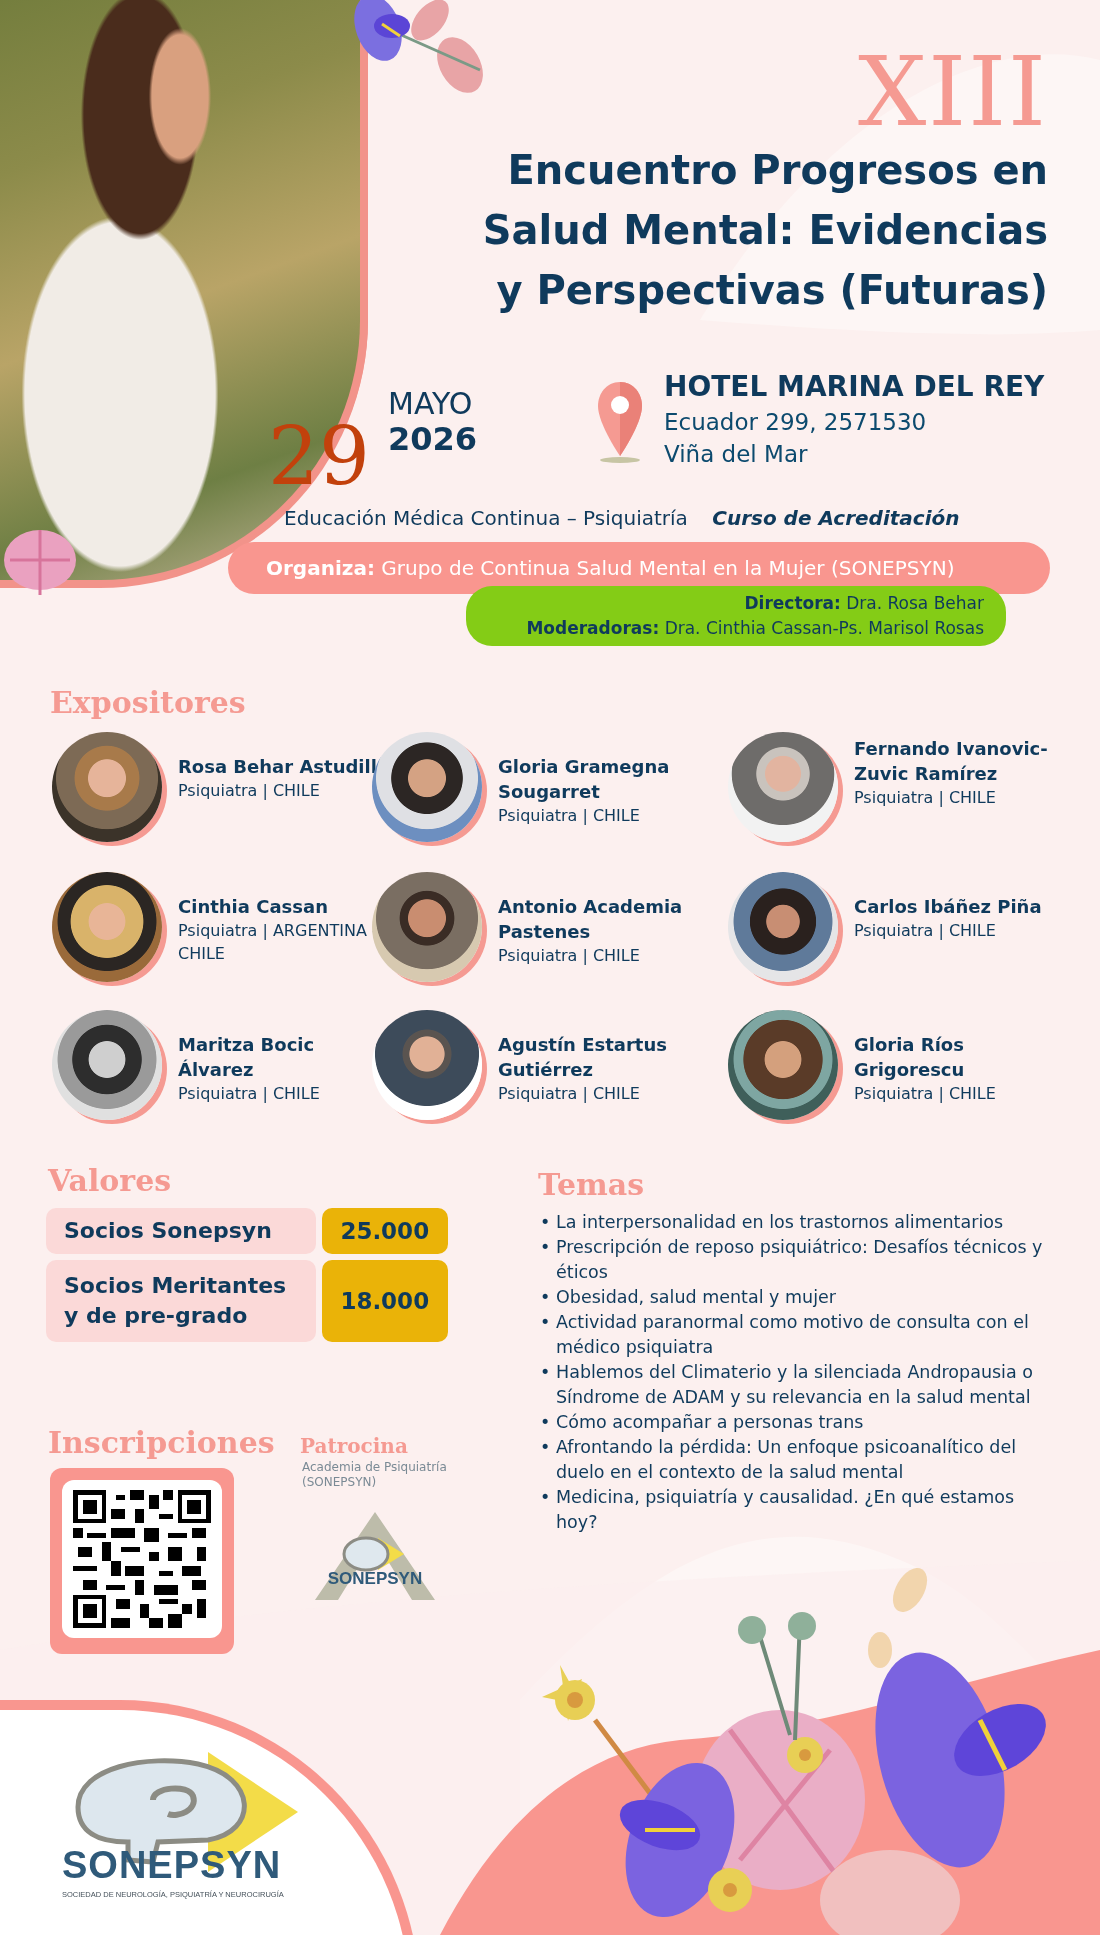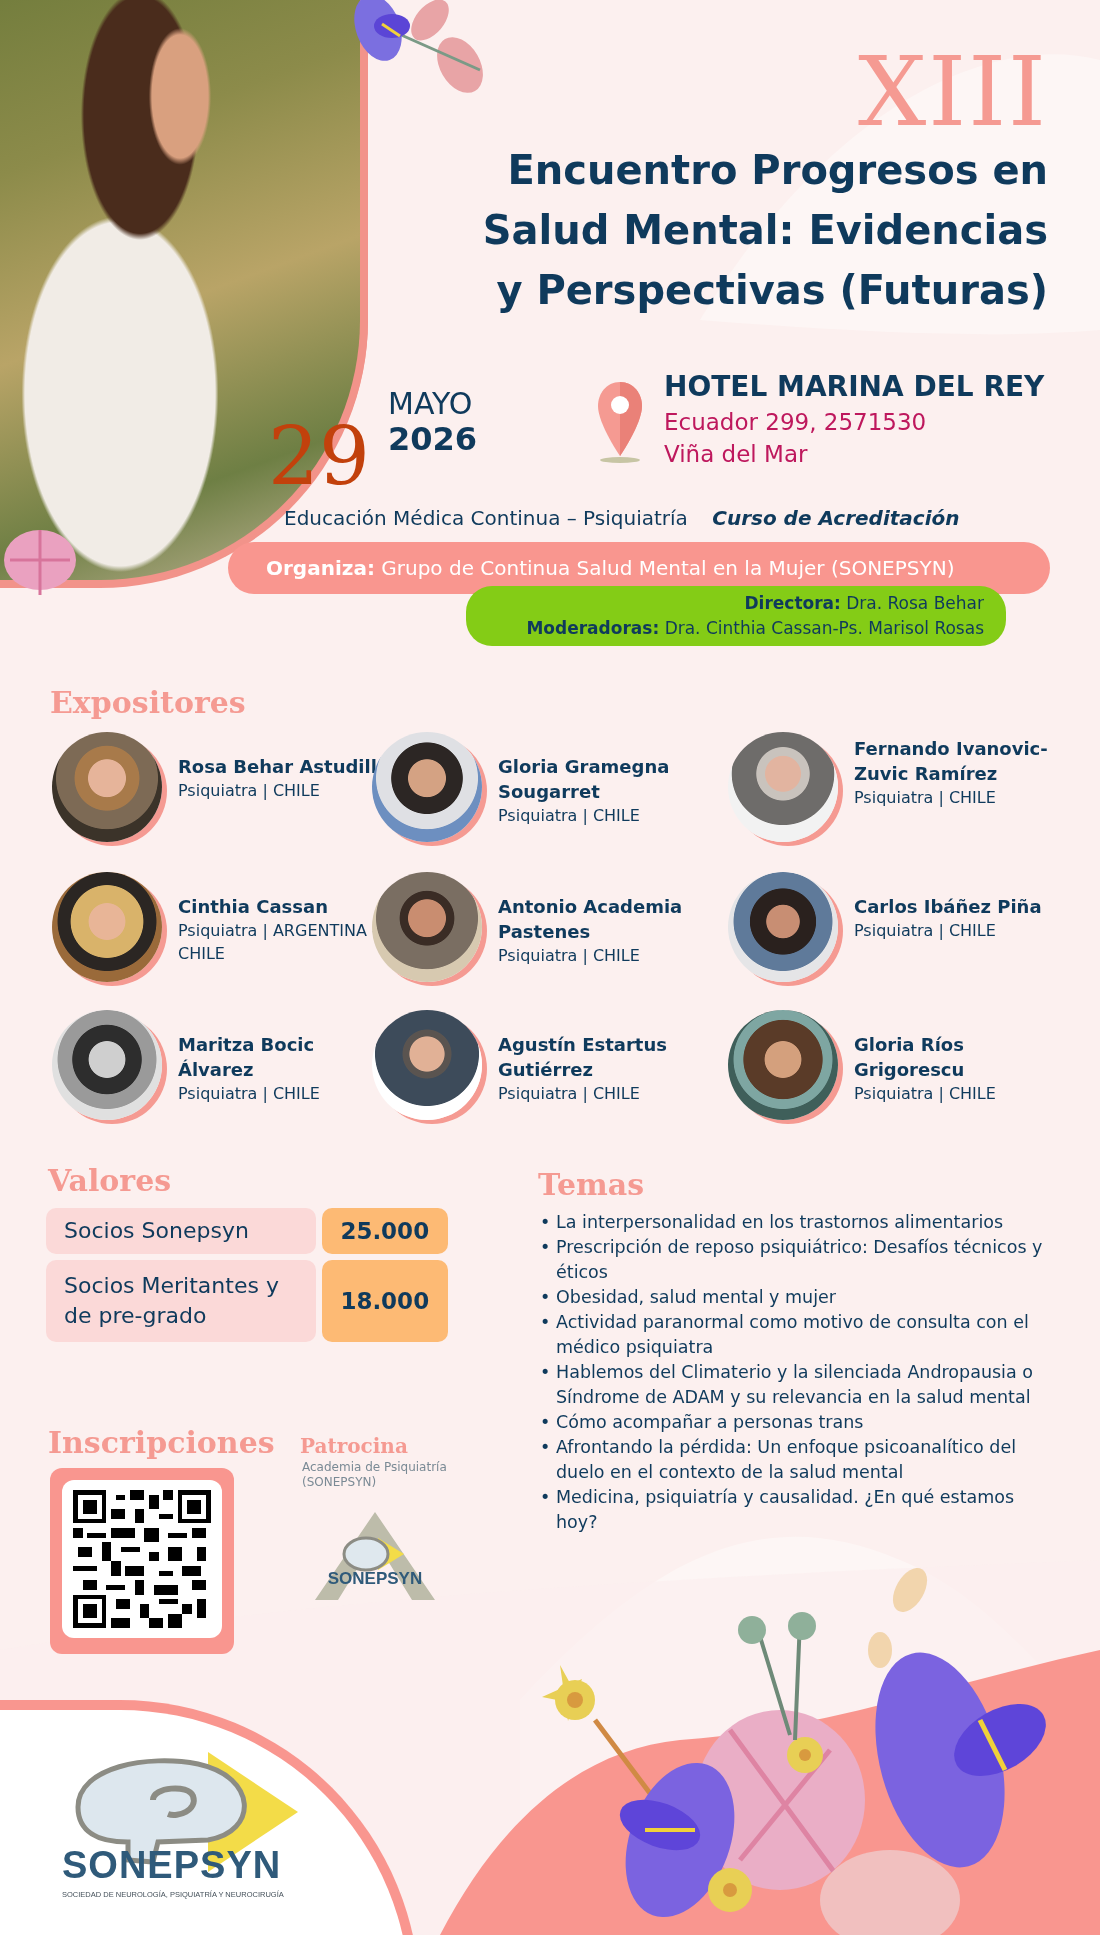--- a/index.html
+++ b/index.html
@@ -45,21 +45,21 @@
   }
   .date-day {
     position: absolute; left: 268px; top: 380px;
     font-family: "DejaVu Serif", serif; font-size: 80px; line-height: 1; color: #c2410c; margin-top: 37px;
   }
   .date-month { position: absolute; left: 388px; top: 386px; font-size: 30px; color: #0f3a5c; }
   .date-year { position: absolute; left: 388px; top: 420px; font-size: 32px; font-weight: bold; color: #0f3a5c; }
 
   .pin { position: absolute; left: 596px; top: 380px; width: 48px; height: 84px; }
   .venue-name { position: absolute; left: 664px; top: 370px; font-size: 28px; font-weight: bold; color: #0f3a5c; }
-  .venue-addr { position: absolute; left: 664px; top: 406px; font-size: 23px; color: #be185d; line-height: 32px; }
+  .venue-addr { position: absolute; left: 664px; top: 406px; font-size: 23px; color: #0c4a6e; line-height: 32px; }
 
   .accred {
     position: absolute; left: 284px; top: 506px; font-size: 20px; color: #0f3a5c; white-space: nowrap;
   }
   .accred .it { font-style: italic; font-weight: bold; margin-left: 18px; }
 
   .organiza {
     position: absolute; left: 228px; top: 542px; width: 822px; height: 52px;
     background: #f9968f; border-radius: 26px; color: #fff;
     font-size: 20px; line-height: 52px; padding-left: 38px; box-sizing: border-box; white-space: nowrap;
@@ -84,24 +84,24 @@
     box-shadow: 5px 4px 0 #f59a92;
   }
   .speaker .info { position: absolute; left: 126px; }
   .speaker .name { font-size: 18px; font-weight: bold; line-height: 25px; color: #0f3a5c; display: block; }
   .speaker .role { font-size: 16px; line-height: 23px; color: #0f3a5c; display: block; }
 
   .price-table { position: absolute; left: 46px; top: 1208px; width: 402px; }
   .price-row { display: flex; margin-bottom: 6px; }
   .price-label {
     width: 276px; background: #fbd9d8; border-radius: 10px; font-size: 22px;
-    padding: 0 18px; box-sizing: border-box; display: flex; align-items: center; line-height: 30px;
+    padding: 0 18px; box-sizing: border-box; display: flex; align-items: center; line-height: 30px; font-weight: bold;
   }
   .price-val {
-    width: 130px; margin-left: 6px; background: #fdba74; border-radius: 10px;
+    width: 130px; margin-left: 6px; background: #eab308; border-radius: 10px;
     font-size: 23px; font-weight: bold; display: flex; align-items: center; justify-content: center;
   }
 
   .temas { position: absolute; left: 540px; top: 1210px; width: 510px; margin: 0; padding: 0; list-style: none; }
   .temas li { position: relative; padding-left: 16px; font-size: 17.5px; line-height: 25px; color: #0f3a5c; }
   .temas li::before { content: "•"; position: absolute; left: 0; top: 0; }
 
   .qr-frame {
     position: absolute; left: 50px; top: 1468px; width: 184px; height: 186px;
     background: #f9968f; border-radius: 12px;

